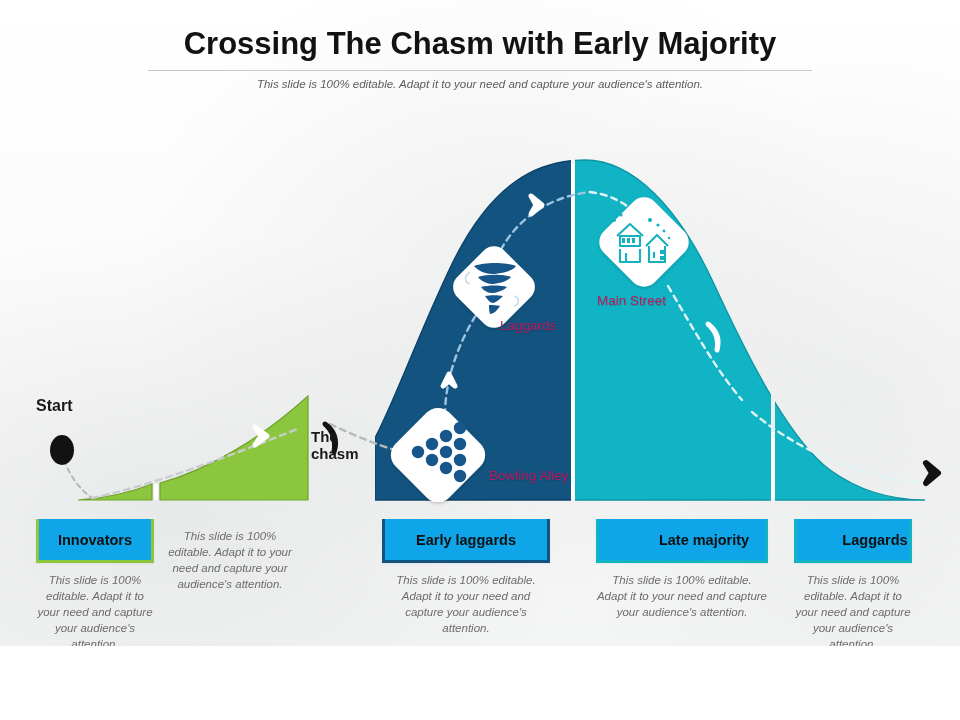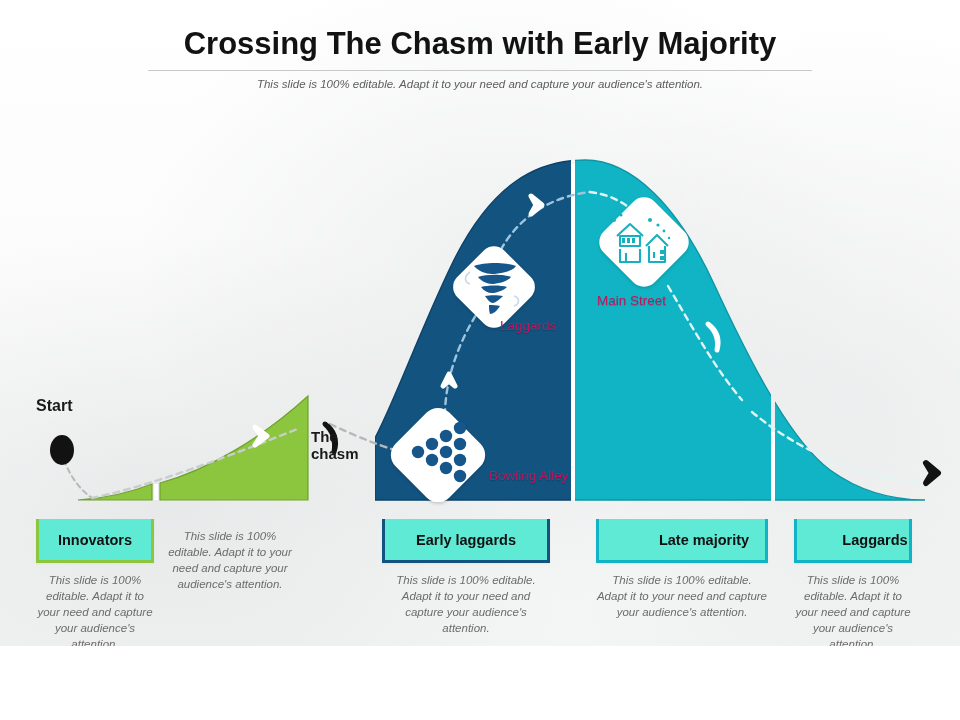--- a/index.html
+++ b/index.html
@@ -109,21 +109,21 @@
   .nm-mainstreet { left: 597px; top: 293px; font-size: 13.5px; }
 
   
   .card {
     position: absolute;
     box-sizing: border-box;
   }
   .card-box {
     box-sizing: border-box;
     height: 44px;
-    background: #5eead4;
+    background: #0ea5e9;
     border-left: 3px solid #8cc63e;
     border-right: 3px solid #8cc63e;
     border-bottom: 3px solid #8cc63e;
     border-top: none;
     display: flex;
     align-items: center;
     justify-content: center;
     box-shadow: 0 1px 2px rgba(0,0,0,0.05);
     text-align: right;
   }

